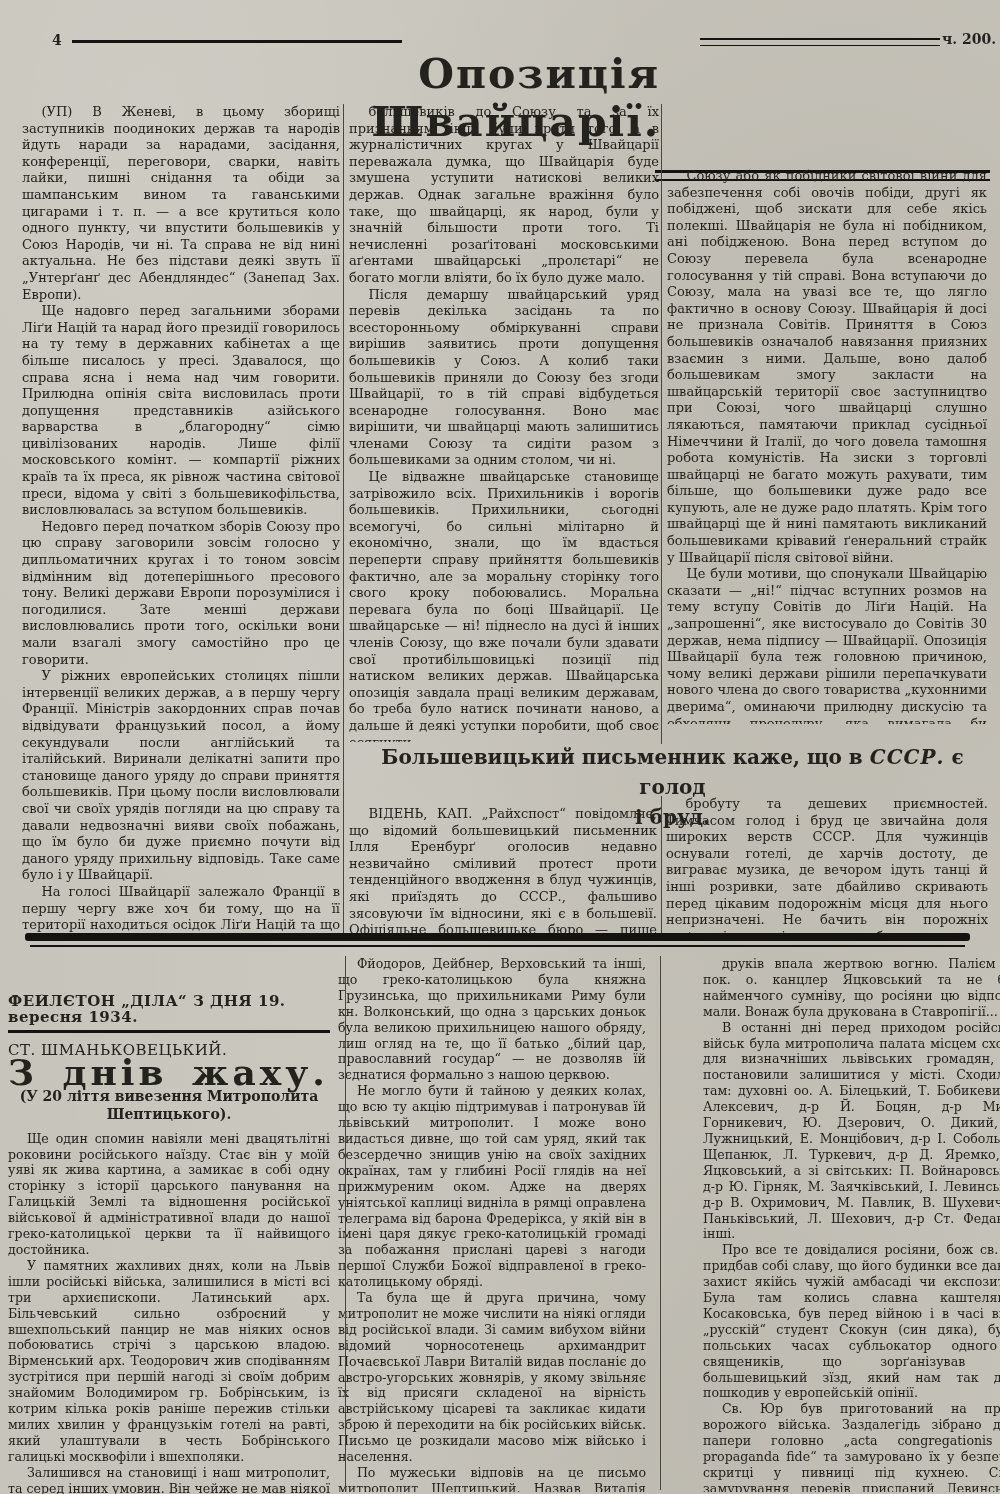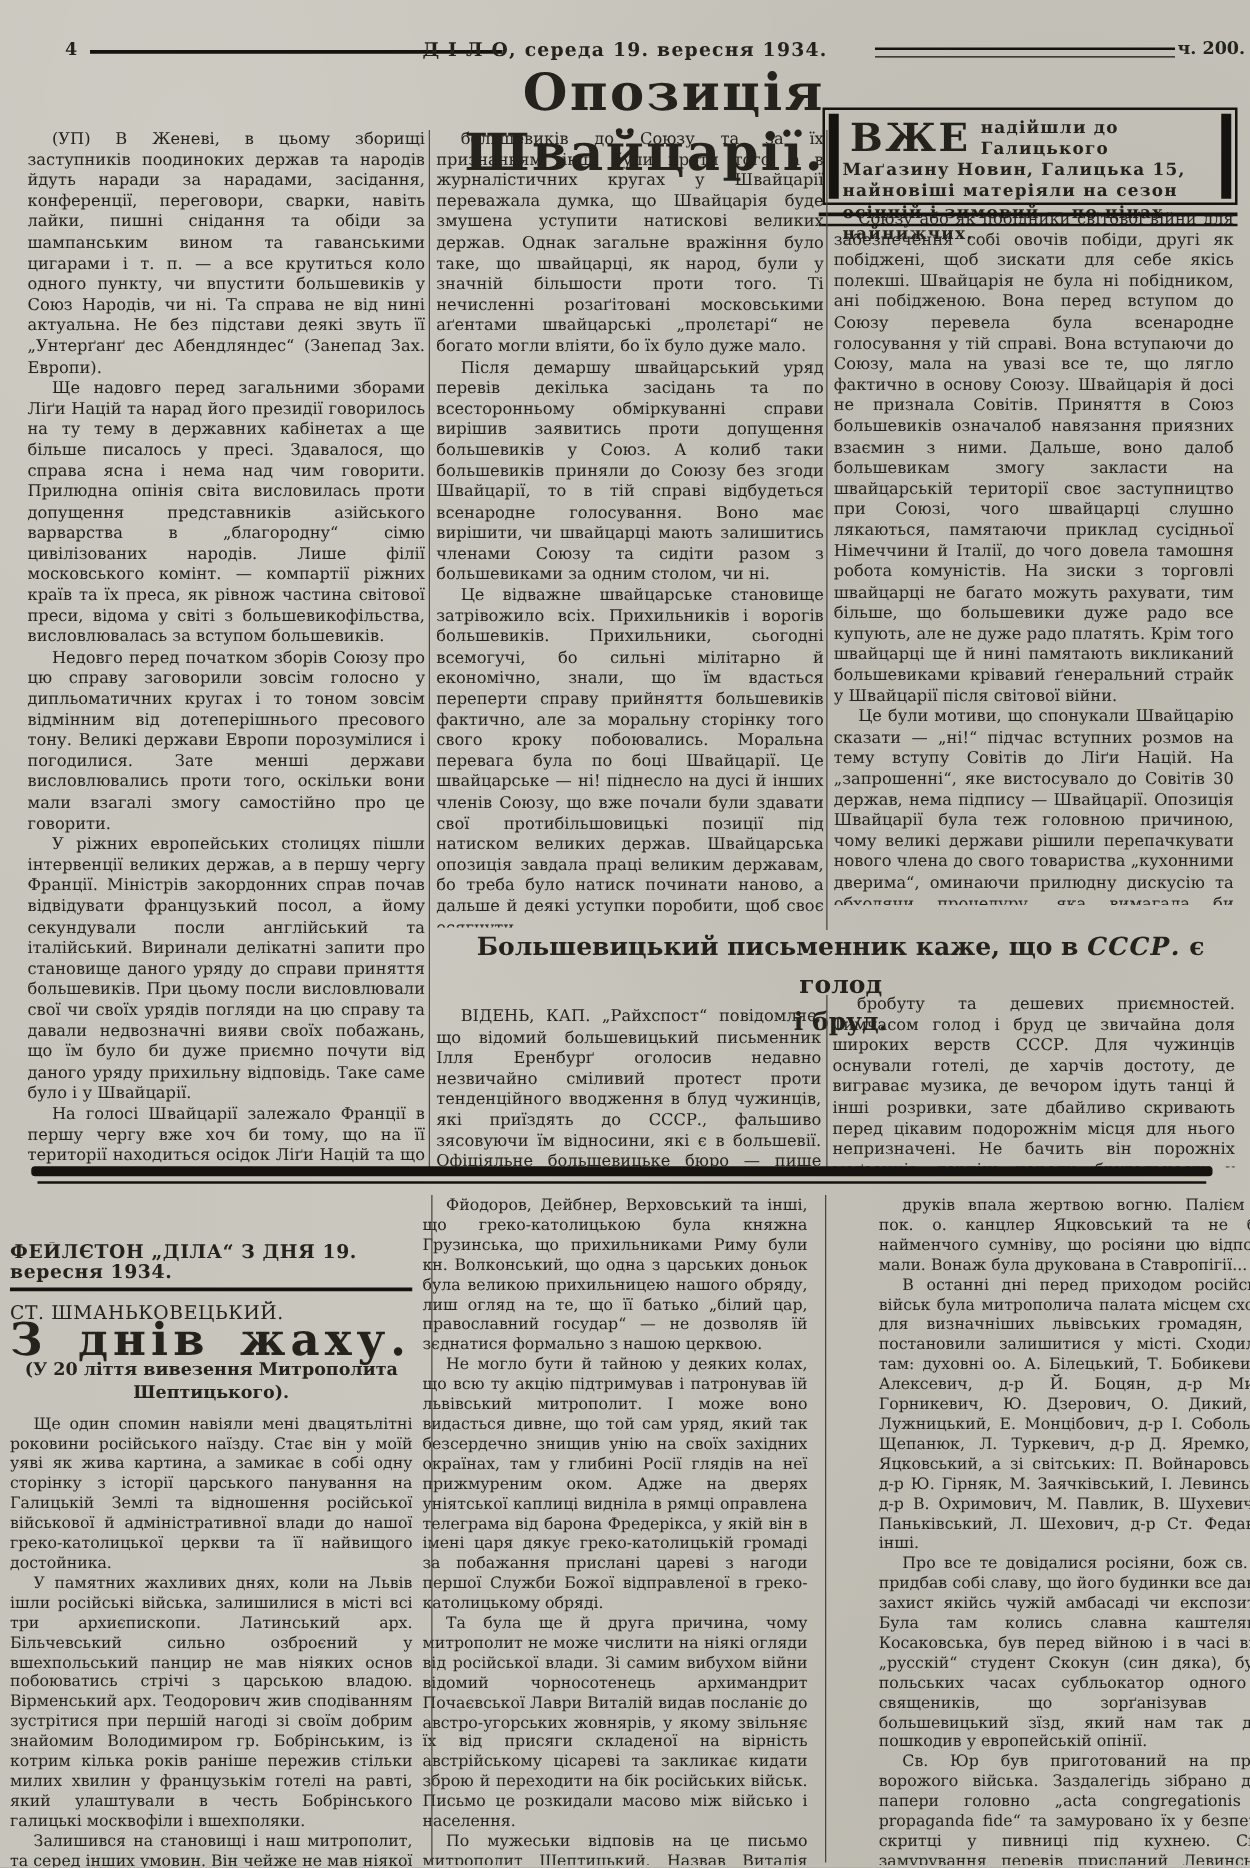--- a/index.html
+++ b/index.html
@@ -63,30 +63,25 @@
   .ftitle{font-size:36px;font-weight:bold;text-align:left;margin:2px 0 6px 0;letter-spacing:4px;word-spacing:8px;}
   .fsub{font-size:14px;font-weight:bold;text-align:center;margin:0 0 8px 0;line-height:18px;}
 </style>
 </head>
 <body>
 
 <div id="page">
 
   <div class="abs pageno">4</div>
   <div class="abs hr-left"></div>
-  <div class="abs masthead">Д І Л О,  середа  19.  вересня  1934.</div>
   <div class="abs hr-right"></div>
   <div class="abs issue">ч. 200.</div>
 
   <h1 class="abs headline">Опозиція Швайцарії.</h1>
 
-  <div class="abs adbox">
-    <span class="ad-lead">ВЖЕ</span>
-    <span class="ad-rest">надійшли до Галицького Маґазину Новин, Галицька 15, найновіші матеріяли на сезон осінній і зимовий — по цінах найнижчих.</span>
-  </div>
   <div class="abs ad-double"></div>
 
   <div class="abs col col1">
       <p class="para">(УП) В Женеві, в цьому зборищі заступників поодиноких держав та народів йдуть наради за нарадами, засідання, конференції, переговори, сварки, навіть лайки, пишні снідання та обіди за шампанським вином та гаванськими цигарами і т. п. — а все крутиться коло одного пункту, чи впустити большевиків у Союз Народів, чи ні. Та справа не від нині актуальна. Не без підстави деякі звуть її „Унтерґанґ дес Абендляндес“ (Занепад Зах. Европи).</p>
       <p class="para">Ще надовго перед загальними зборами Ліґи Націй та нарад його президії говорилось на ту тему в державних кабінетах а ще більше писалось у пресі. Здавалося, що справа ясна і нема над чим говорити. Прилюдна опінія світа висловилась проти допущення представників азійського варварства в „благородну“ сімю цивілізованих народів. Лише філії московського комінт. — компартії ріжних країв та їх преса, як рівнож частина світової преси, відома у світі з большевикофільства, висловлювалась за вступом большевиків.</p>
       <p class="para">Недовго перед початком зборів Союзу про цю справу заговорили зовсім голосно у дипльоматичних кругах і то тоном зовсім відмінним від дотеперішнього пресового тону. Великі держави Европи порозумілися і погодилися. Зате менші держави висловлювались проти того, оскільки вони мали взагалі змогу самостійно про це говорити.</p>
       <p class="para">У ріжних европейських столицях пішли інтервенції великих держав, а в першу чергу Франції. Міністрів закордонних справ почав відвідувати французький посол, а йому секундували посли англійський та італійський. Виринали делікатні запити про становище даного уряду до справи приняття большевиків. При цьому посли висловлювали свої чи своїх урядів погляди на цю справу та давали недвозначні вияви своїх побажань, що їм було би дуже приємно почути від даного уряду прихильну відповідь. Таке саме було і у Швайцарії.</p>
       <p class="para">На голосі Швайцарії залежало Франції в першу чергу вже хоч би тому, що на її території находиться осідок Ліґи Націй та що цей голос, як держави вправді малої простором і скількістю населення, але зате морально ні разу не скомпромітованої у всьому світі був би це чи не найсильніший аргумент для всіх інших держав, що й нині ще не признали Москви та держаться від неї здалека. Це був свого роду натиск на Швайцарію. Про це ясно не говорилось, але це відчувалось, бож не даром деякий час перед тим демаршом сензаційна освітова преса розписувалась про небезпеку німецького перемаршу через Швайцарію та розвела була дискусію про перенесення Ліґи Націй до Відня.</p>
     </div>
   <div class="abs col col2">

